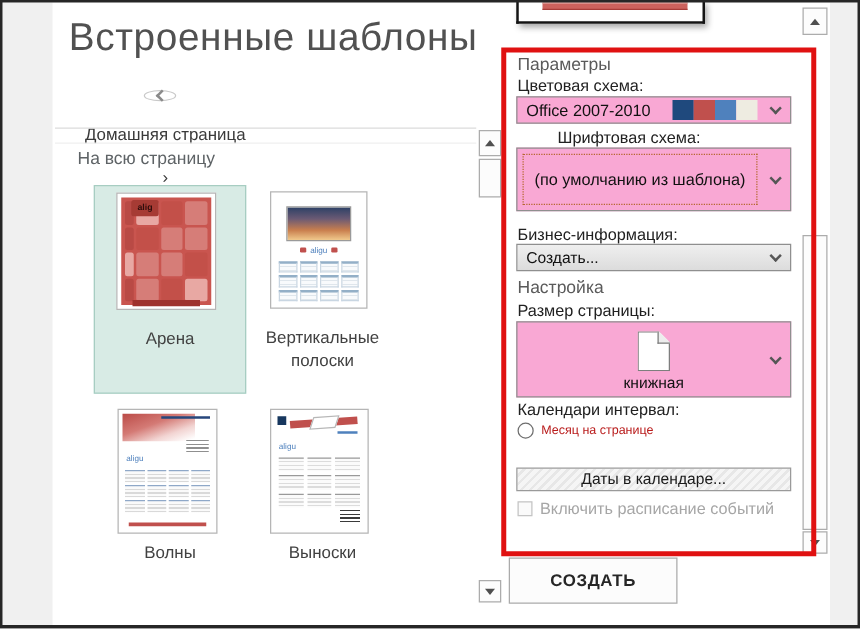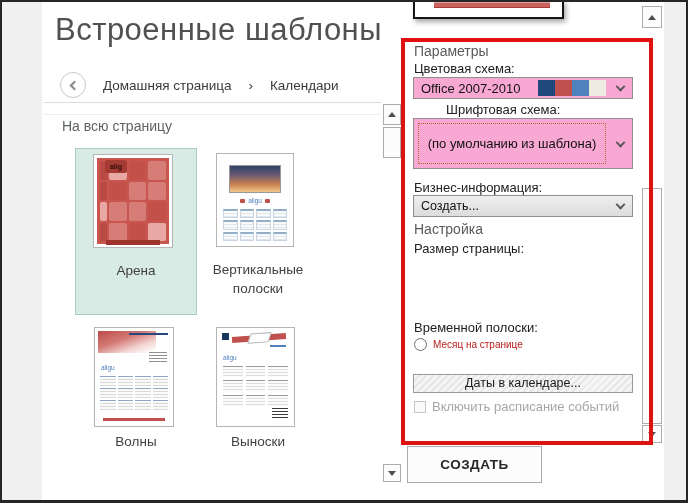--- a/index.html
+++ b/index.html
@@ -6,21 +6,21 @@
   html,body { background:#fff; }
   body { font-family:"Liberation Sans", sans-serif; }
   #screen { position:relative; width:688px; height:503px; background:#fff; overflow:hidden; }
   #screen .frame { position:absolute; inset:0; border:2px solid #262626; border-bottom-width:3px; pointer-events:none; z-index:90; }
   .gray-strip { position:absolute; top:2px; bottom:3px; background:#f0f0f0; }
   .gray-left { left:2px; width:40px; }
   .gray-right { right:2px; width:22px; }
 
   
   .page-title { position:absolute; left:55px; top:12px; font-size:31px; font-weight:300; color:#515151; letter-spacing:.5px; }
-  .breadcrumb { position:absolute; left:60px; top:72px; height:26px; display:flex; align-items:center; gap:9px; }
+  .breadcrumb { position:absolute; left:60px; top:72px; height:26px; display:flex; align-items:center; gap:19px;flex-direction:column; }
   .back-btn { width:26px; height:26px; border:1px solid #c9c9c9; border-radius:50%; background:#fff; display:flex; align-items:center; justify-content:center; cursor:pointer; }
   .back-arrow { width:7px; height:7px; border-left:2px solid #8a8a8a; border-bottom:2px solid #8a8a8a; transform:rotate(45deg); margin-left:3px; }
   .crumb { font-size:13.5px; color:#3a3a3a; margin-left:8px; }
   .crumb-sep { font-size:13.5px; color:#3a3a3a; margin-left:8px; }
   .divider1 { position:absolute; left:44px; top:102px; width:337px; height:1px; background:#dcdcdc; }
   .divider2 { position:absolute; left:44px; top:114px; width:337px; height:1px; background:#efefef; }
   .section-label { position:absolute; left:62px; top:118px; font-size:14px; color:#5e6366; }
 
   .tile { position:absolute; width:122px; }
   .tile-label { position:absolute; left:0; right:0; text-align:center; font-size:13.5px; color:#414141; line-height:19px; }
@@ -283,22 +283,27 @@
 
   <div class="field-label" style="top:180px;">Бизнес-информация:</div>
   <div class="combo" id="combo-business">
     <span class="value">Создать...</span>
     <span class="chev"></span>
   </div>
 
   <div class="pane-header" style="top:221px;">Настройка</div>
 
   <div class="field-label" style="top:241px;">Размер страницы:</div>
-
-  <div class="field-label" style="top:320px;">Временной полоски:</div>
+  <div class="combo" id="combo-pagesize">
+    <div class="page-icon"></div>
+    <div class="page-caption">книжная</div>
+    <span class="chev"></span>
+  </div>
+
+  <div class="field-label" style="top:320px;">Календари интервал:</div>
   <div class="radio-row" id="radio-month">
     <span class="radio"></span>
     <span class="rlabel">Месяц на странице</span>
   </div>
 
   <div class="dates-btn">Даты в календаре...</div>
 
   <div class="check-row">
     <span class="checkbox"></span>
     <span class="clabel">Включить расписание событий</span>

